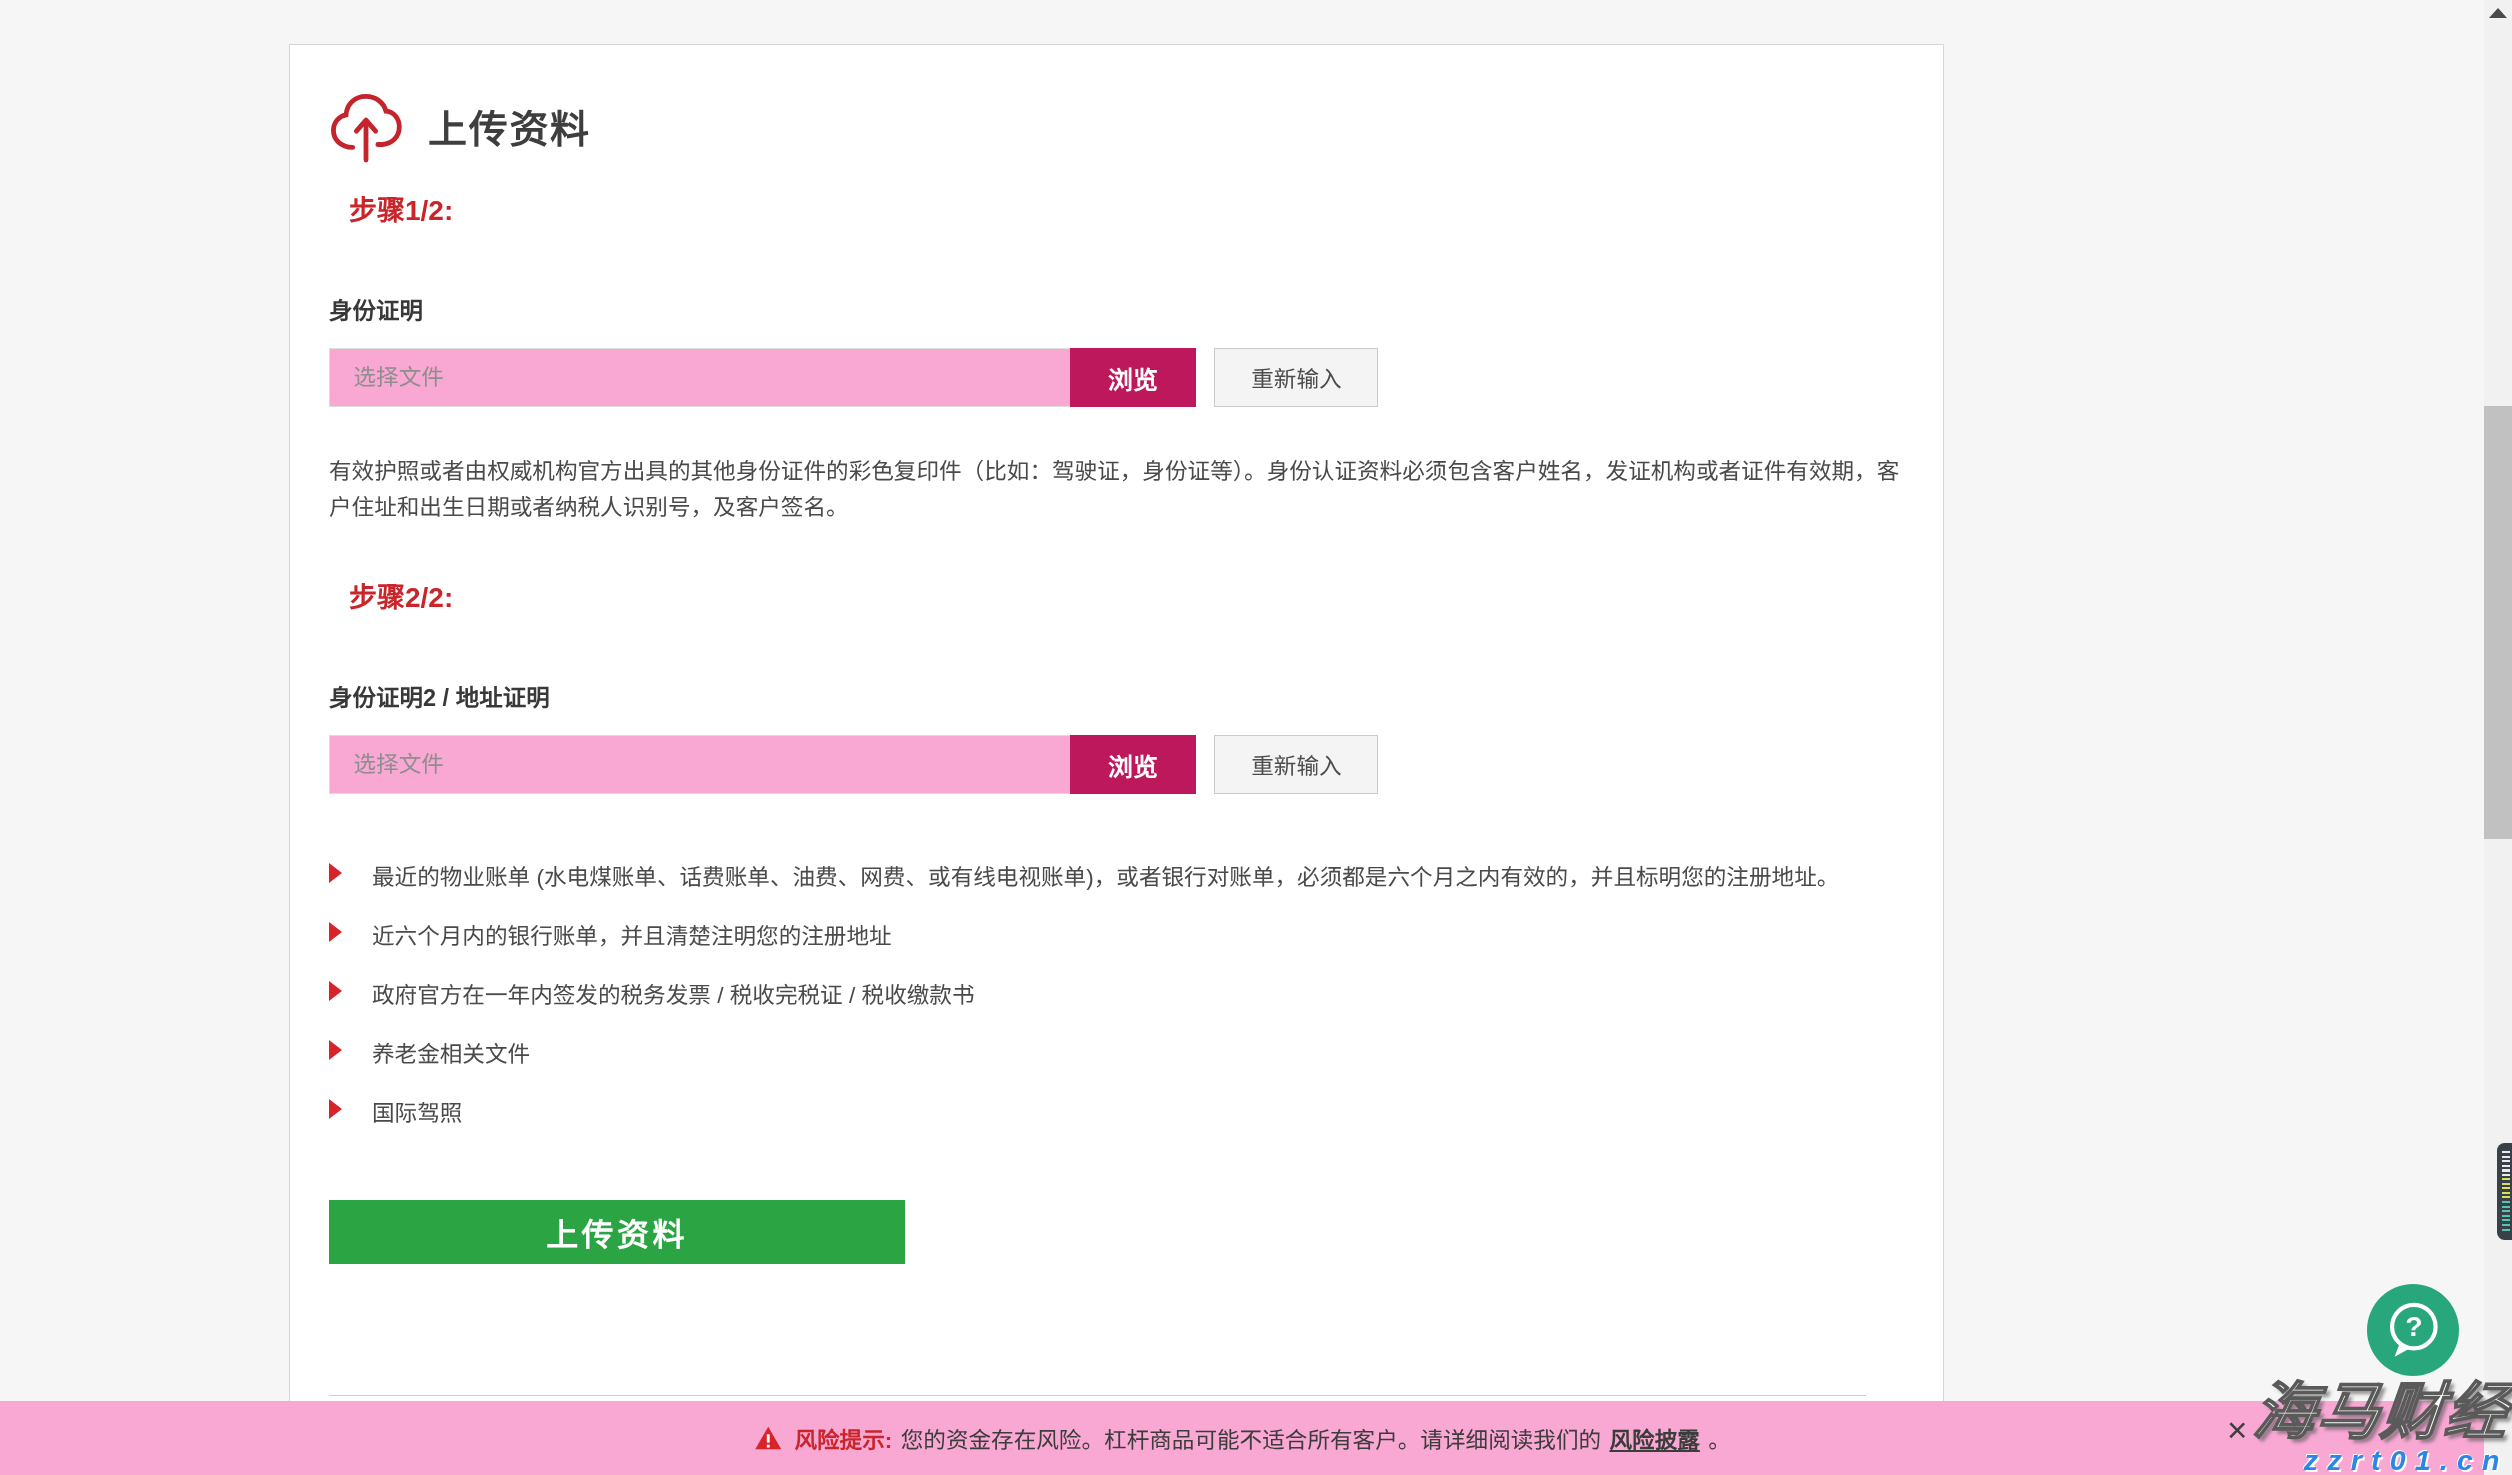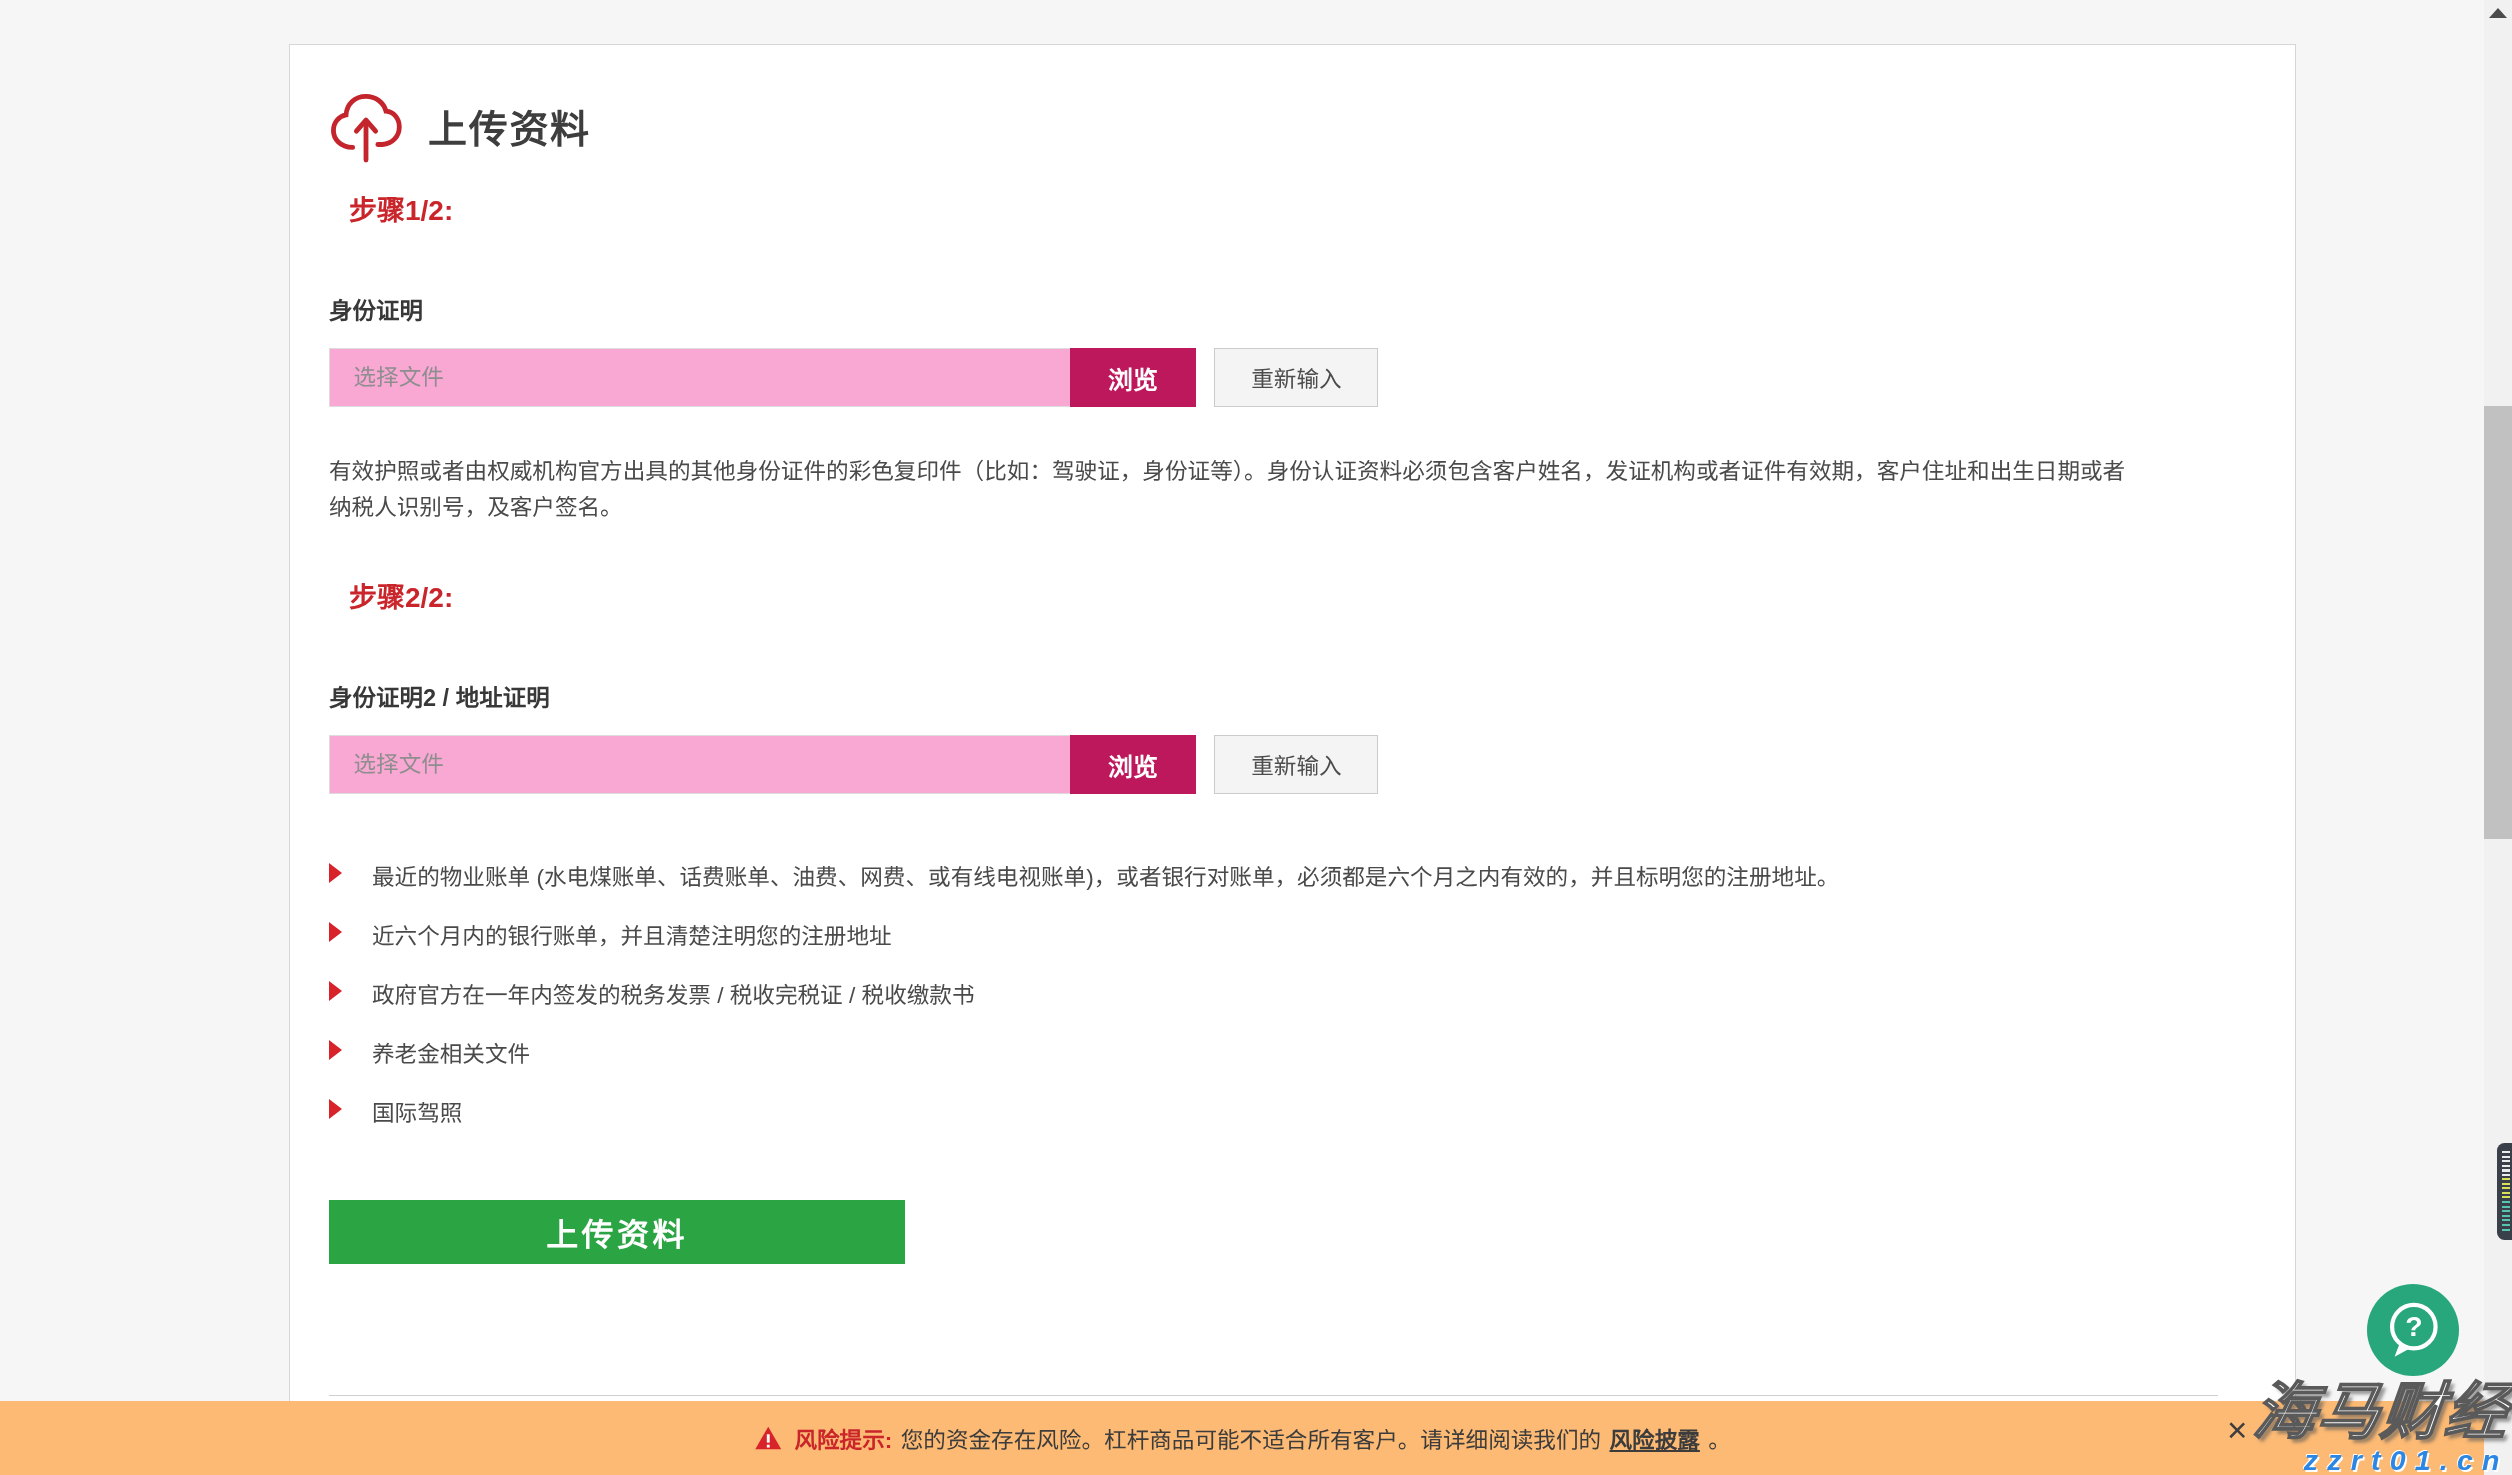--- a/index.html
+++ b/index.html
@@ -5,21 +5,21 @@
   * { margin:0; padding:0; box-sizing:border-box; }
   html,body { background:#f6f6f6; }
   .page {
     position:relative; width:2512px; height:1475px; overflow:hidden;
     background:#f6f6f6;
     font-family:"Liberation Sans","DejaVu Sans",sans-serif;
     color:#4a4a4a;
   }
   
   .card {
-    position:absolute; left:289px; top:44px; width:2007px; height:1359px;
+    position:absolute; left:289px; top:44px; width:1655px; height:1359px;
     background:#ffffff; border:1.7px solid #d6d6d6; border-bottom:none;
     padding:0 39px; overflow:hidden;
   }
   .title-row { margin-top:44px; display:flex; align-items:center; gap:25px; }
   .cloud-icon { width:74px; height:74px; flex:0 0 auto; }
   h1.page-title { font-size:39px; font-weight:bold; color:#3e3e3e; letter-spacing:1.7px; }
   .intro { margin-top:52px; font-size:22.6px; color:#4a4a4a; }
   .step-heading { margin-top:25px; font-size:28px; font-weight:bold; color:#c9252b;margin-left:20px; }
   .field-label { margin-top:64px; font-size:23.5px; font-weight:bold; color:#383838; }
   .file-row { margin-top:22px; display:flex; align-items:stretch; height:59px; }
@@ -50,21 +50,21 @@
   .submit-btn {
     display:block; margin-top:72px; width:576px; height:64px;
     background:#2ba444; color:#fff; border:none; font-size:32px; font-weight:bold;
     letter-spacing:3.4px; cursor:pointer; font-family:inherit;
   }
   .divider { position:absolute; left:39px; right:77px; bottom:6.7px; border-top:1.7px solid #cfcfcf; }
 
   
   .risk-bar {
     position:absolute; left:0; top:1401px; width:2485px; height:74px;
-    background:#fdba74; display:flex; align-items:center; justify-content:center;
+    background:#f9a8d4; display:flex; align-items:center; justify-content:center;
     gap:8.4px; font-size:22.6px; color:#3c3c3c;
   }
   .risk-label { color:#c9252b; font-weight:bold; }
   .risk-link { font-weight:bold; text-decoration:underline; cursor:pointer; color:#3c3c3c; }
   .warning-icon { width:28.5px; height:26px; margin-right:3.4px; }
   .risk-close {
     position:absolute; left:2227px; top:1412px; font-size:35px; color:#3e3e3e;
     cursor:pointer; line-height:1; z-index:6;
   }
 

